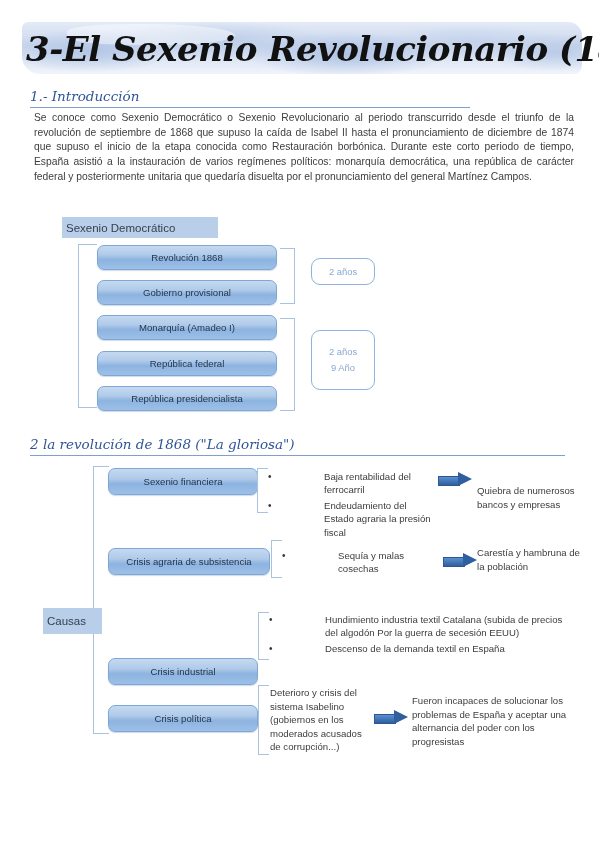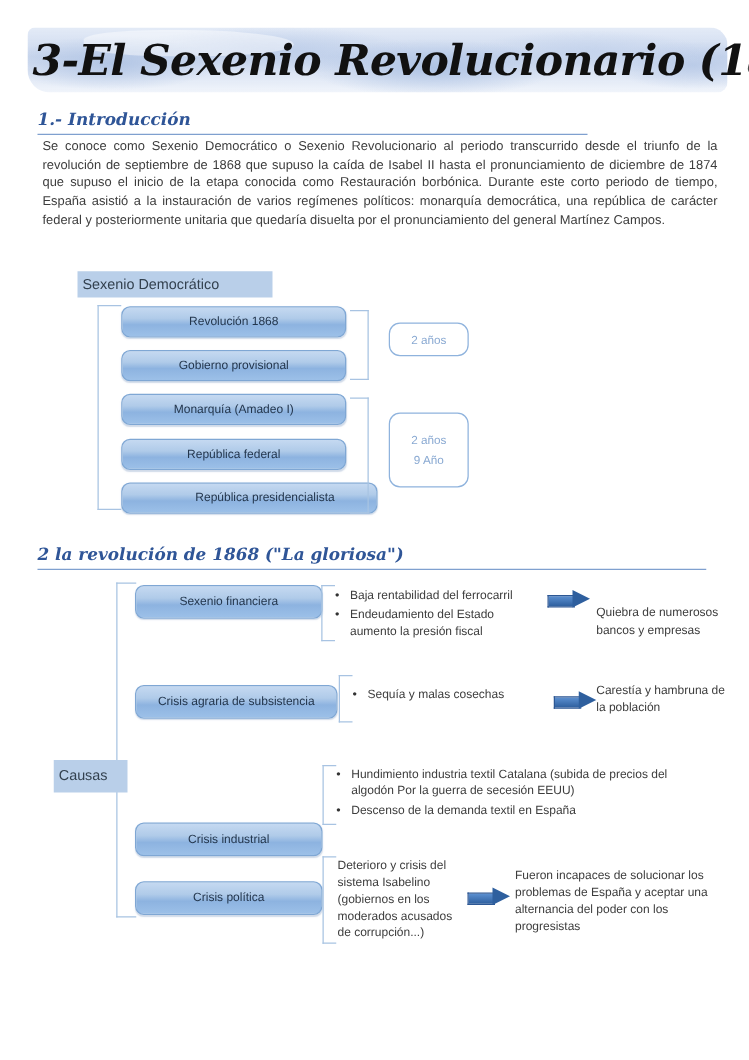--- a/index.html
+++ b/index.html
@@ -36,21 +36,21 @@
     font-family:"DejaVu Serif", serif;
     font-style:italic;font-weight:700;
     font-size:34px;line-height:46px;letter-spacing:-.5px;
     color:#111111;white-space:nowrap;
   }
 
   
   .sec-h{
     position:absolute;
     font-family:"DejaVu Serif", serif;
-    font-style:italic;font-weight:700;
+    font-style:italic;font-weight:400;
     color:#2f5597;font-size:13.5px;
     white-space:nowrap;
   }
   .sec-h .rule{
     position:absolute;left:0;bottom:-4px;height:1px;background:#7fa0cf;
   }
   #sec1{left:30px;top:88px;}
   #sec1 .rule{width:440px;}
   #sec2{left:30px;top:436px;}
   #sec2 .rule{width:535px;}
@@ -105,21 +105,21 @@
   .brk-lf{border-top:1px solid #a8c3e2;border-bottom:1px solid #a8c3e2;
           border-left:1px solid #a8c3e2;border-right:none;}
 
   
   .blist{
     position:absolute;
     font-size:9.6px;line-height:13.4px;color:#3d3d3d;
   }
   .blist .bl{display:flex;margin-bottom:2px;}
   .blist .dot{width:12px;flex:0 0 12px;color:#333;font-size:10px;line-height:13.4px;}
-  .blist .btx{flex:1;}
+  .blist .btx{flex:1;margin-left:44px;}
 
   
   .ptxt{
     position:absolute;font-size:9.6px;line-height:13.6px;color:#3d3d3d;
   }
 
   
   .arrow{position:absolute;width:34px;height:15px;}
   .arrow .shaft{
     position:absolute;left:0;top:4px;width:21px;height:8px;
@@ -152,21 +152,21 @@
   <div>
 
     <div class="flat" style="left:62px;top:217px;width:152px;height:21px;">Sexenio Democrático</div>
 
     <div class="brk brk-lf" style="left:78px;top:244px;width:18px;height:162px;"></div>
 
     <div class="gbox" style="left:97px;top:245px;width:178px;height:23px;">Revolución 1868</div>
     <div class="gbox" style="left:97px;top:280px;width:178px;height:23px;">Gobierno provisional</div>
     <div class="gbox" style="left:97px;top:315px;width:178px;height:23px;">Monarquía (Amadeo I)</div>
     <div class="gbox" style="left:97px;top:351px;width:178px;height:23px;">República federal</div>
-    <div class="gbox" style="left:97px;top:386px;width:178px;height:23px;padding-left:25px;">República presidencialista</div>
+    <div class="gbox" style="left:97px;top:386px;width:178px;height:23px;">República presidencialista</div>
 
     <div class="brk brk-rt" style="left:280px;top:248px;width:14px;height:54px;"></div>
     <div class="brk brk-rt" style="left:280px;top:318px;width:14px;height:91px;"></div>
 
     <div class="callout" style="left:311px;top:258px;width:62px;height:25px;">
       <span>2 años</span>
     </div>
     <div class="callout" style="left:311px;top:330px;width:62px;height:58px;">
       <span>2 años</span>
       <span>9 Año</span>
@@ -186,21 +186,21 @@
 
     <div class="gbox" style="left:108px;top:468px;width:148px;height:25px;">Sexenio financiera</div>
     <div class="brk brk-lf" style="left:257px;top:468px;width:10px;height:43px;"></div>
     <div class="blist" style="left:268px;top:470px;width:165px;">
       <div class="bl">
           <span class="dot">•</span>
         <span class="btx">Baja rentabilidad del ferrocarril</span>
         </div>
       <div class="bl">
           <span class="dot">•</span>
-        <span class="btx">Endeudamiento del Estado aumento la presión fiscal</span>
+        <span class="btx">Endeudamiento del Estado agraria la presión fiscal</span>
         </div>
     </div>
     <div class="arrow" style="left:438px;top:472px;">
       <span class="shaft"></span>
       <span class="head"></span>
     </div>
     <div class="ptxt" style="left:477px;top:484px;width:110px;">Quiebra de numerosos bancos y empresas</div>
 
     <div class="gbox" style="left:108px;top:548px;width:160px;height:25px;">Crisis agraria de subsistencia</div>
     <div class="brk brk-lf" style="left:271px;top:540px;width:10px;height:36px;"></div>

